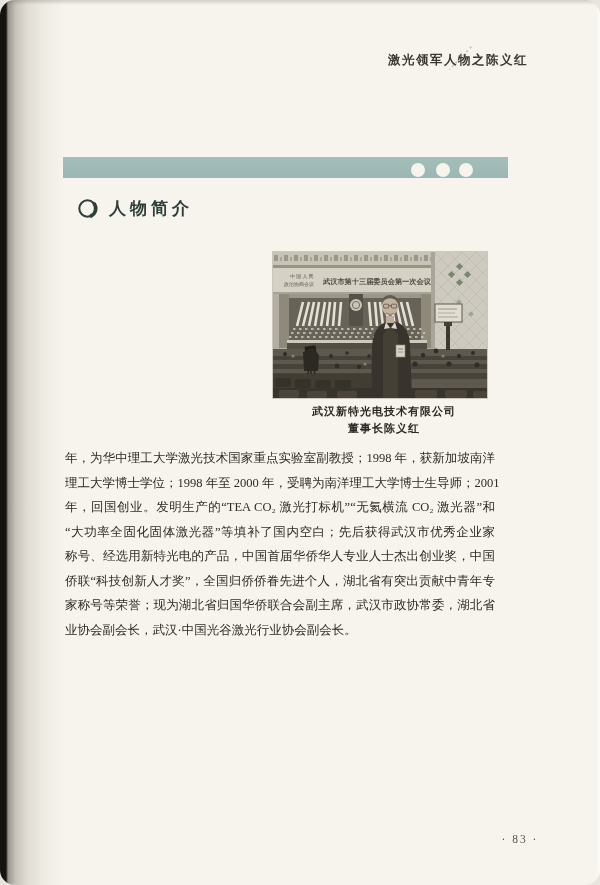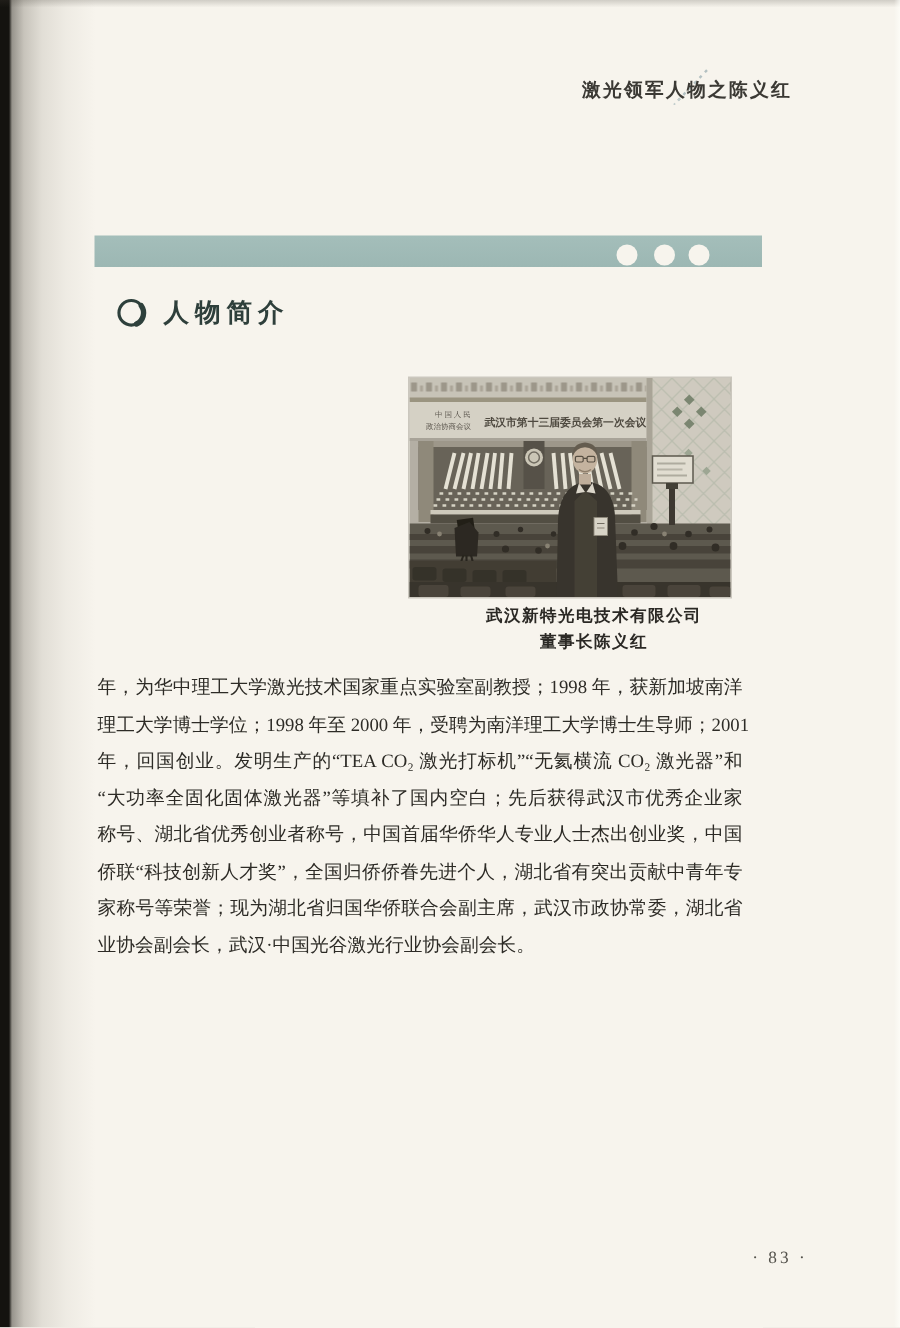--- a/index.html
+++ b/index.html
@@ -5,20 +5,21 @@
   html,body { margin:0; padding:0; }
   body {
     width:600px; height:885px; overflow:hidden;
     background:#e8e5de;
     font-family:"Liberation Serif", serif;
   }
   .page {
     position:relative; width:600px; height:885px;
     background:#f7f4ed;
     overflow:hidden;
+    border-radius:15px;
   }
   
   .edge-left {
     position:absolute; left:0; top:0; bottom:0; width:64px;
     background:linear-gradient(90deg,
       #14130f 0px, #14130f 6px,
       rgba(72,68,60,0.55) 8px,
       rgba(122,117,106,0.38) 16px,
       rgba(148,143,131,0.22) 28px,
       rgba(160,155,143,0.10) 44px,
@@ -73,21 +74,21 @@
   .section-title {
     font-size:17px; font-weight:bold; letter-spacing:4px; color:#2e3f3b;
   }
   
   .photo-figure { position:absolute; left:273px; top:252px; margin:0; }
   .photo-frame {
     width:214px; height:146px; display:block;
     outline:1px solid rgba(120,115,104,0.35);
   }
   .photo-caption {
-    position:absolute; left:16px; top:151px; width:214px;
+    position:absolute; left:4px; top:151px; width:214px;
     text-align:center; font-weight:bold; font-size:11px; line-height:17px;
     color:#2b2925; letter-spacing:1px;
   }
   
   .page-number {
     position:absolute; left:470px; top:833px; width:100px;
     text-align:center; font-size:11.5px; letter-spacing:2px; color:#53514b;
   }
 </style>
 </head>
@@ -291,21 +292,21 @@
       <div>董事长陈义红</div>
     </figcaption>
   </figure>
 
   <div id="bodytext" class="textblock">
     <div>
         <div class="tline">年，为华中理工大学激光技术国家重点实验室副教授；1998 年，获新加坡南洋</div>
         <div class="tline">理工大学博士学位；1998 年至 2000 年，受聘为南洋理工大学博士生导师；2001</div>
         <div class="tline">年，回国创业。发明生产的“TEA CO₂ 激光打标机”“无氦横流 CO₂ 激光器”和</div>
         <div class="tline">“大功率全固化固体激光器”等填补了国内空白；先后获得武汉市优秀企业家</div>
-        <div class="tline">称号、湖北省优秀创业者称号，中国首届华侨华人专业人士杰出创业奖，中国</div>
+        <div class="tline">称号、经选用新特光电的产品，中国首届华侨华人专业人士杰出创业奖，中国</div>
         <div class="tline">侨联“科技创新人才奖”，全国归侨侨眷先进个人，湖北省有突出贡献中青年专</div>
         <div class="tline">家称号等荣誉；现为湖北省归国华侨联合会副主席，武汉市政协常委，湖北省</div>
         <div class="tline lastline">业协会副会长，武汉·中国光谷激光行业协会副会长。</div>
       </div>
   </div>
 
   <div class="page-number">· 83 ·</div>
 
   <div class="edge-left"></div>
   <div class="edge-top"></div>

